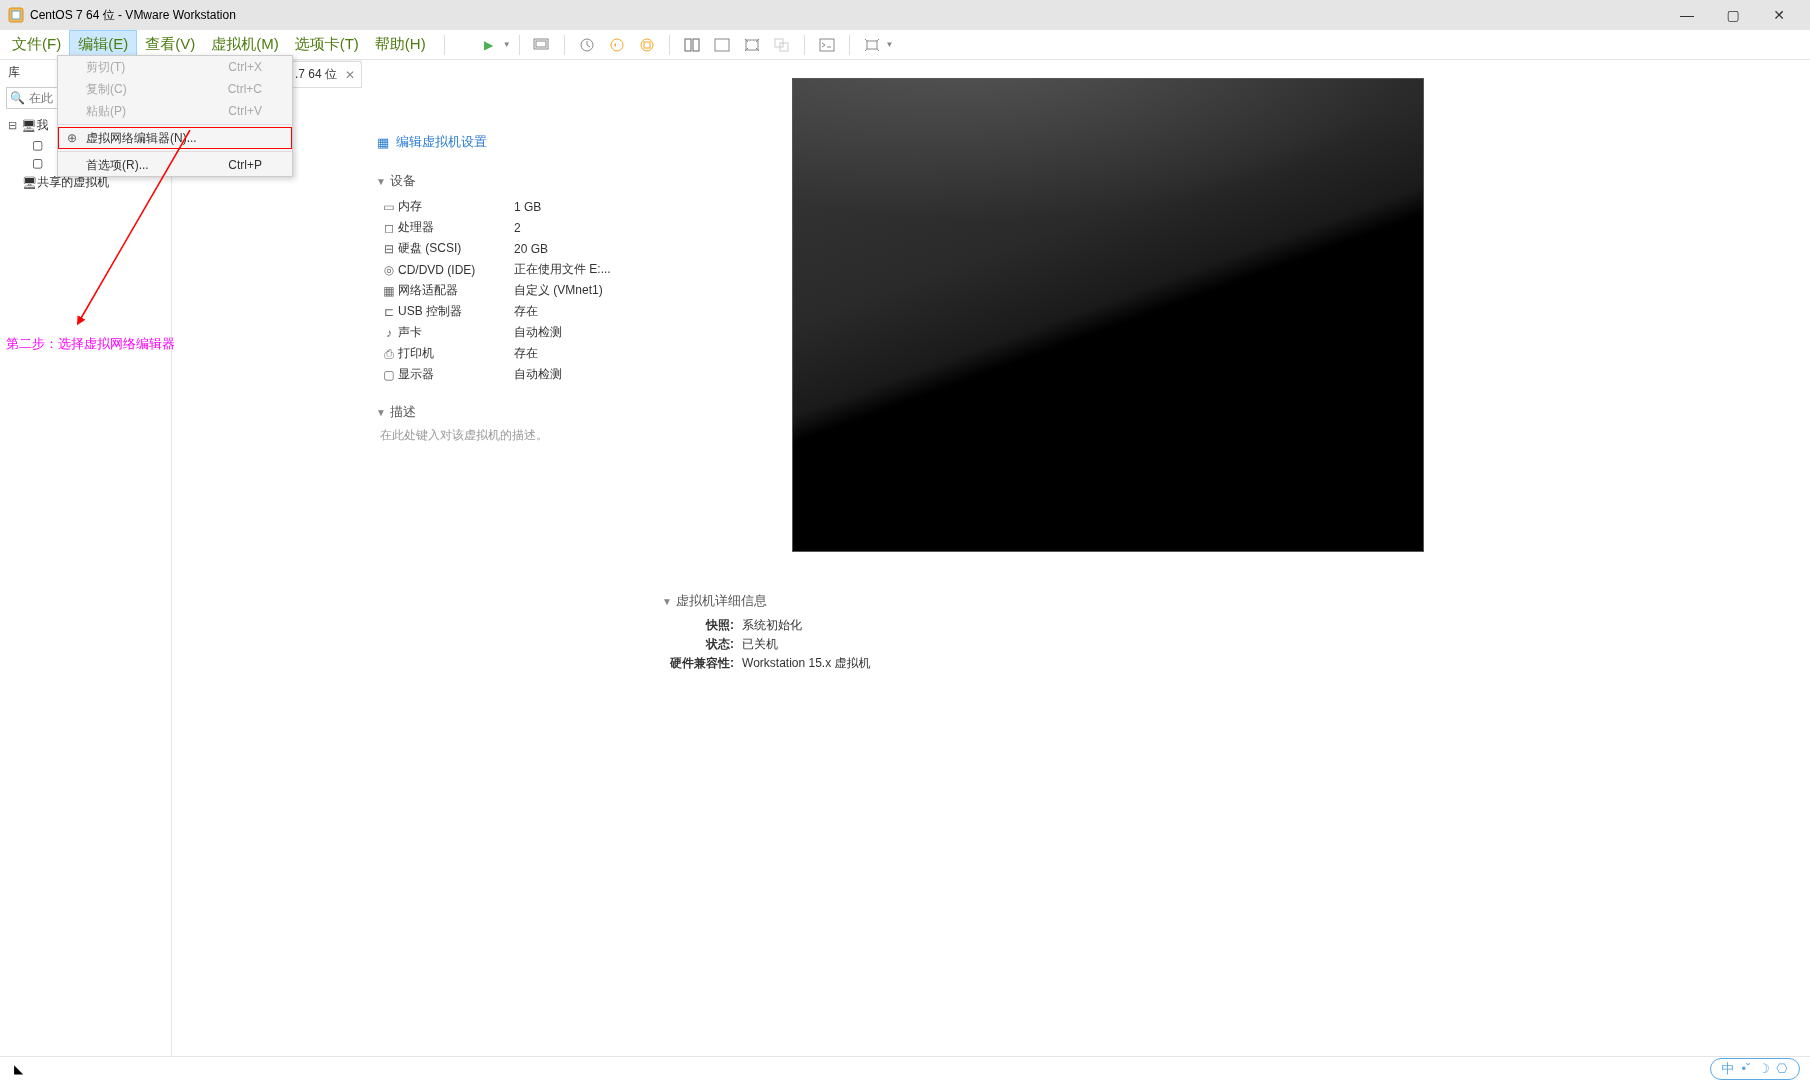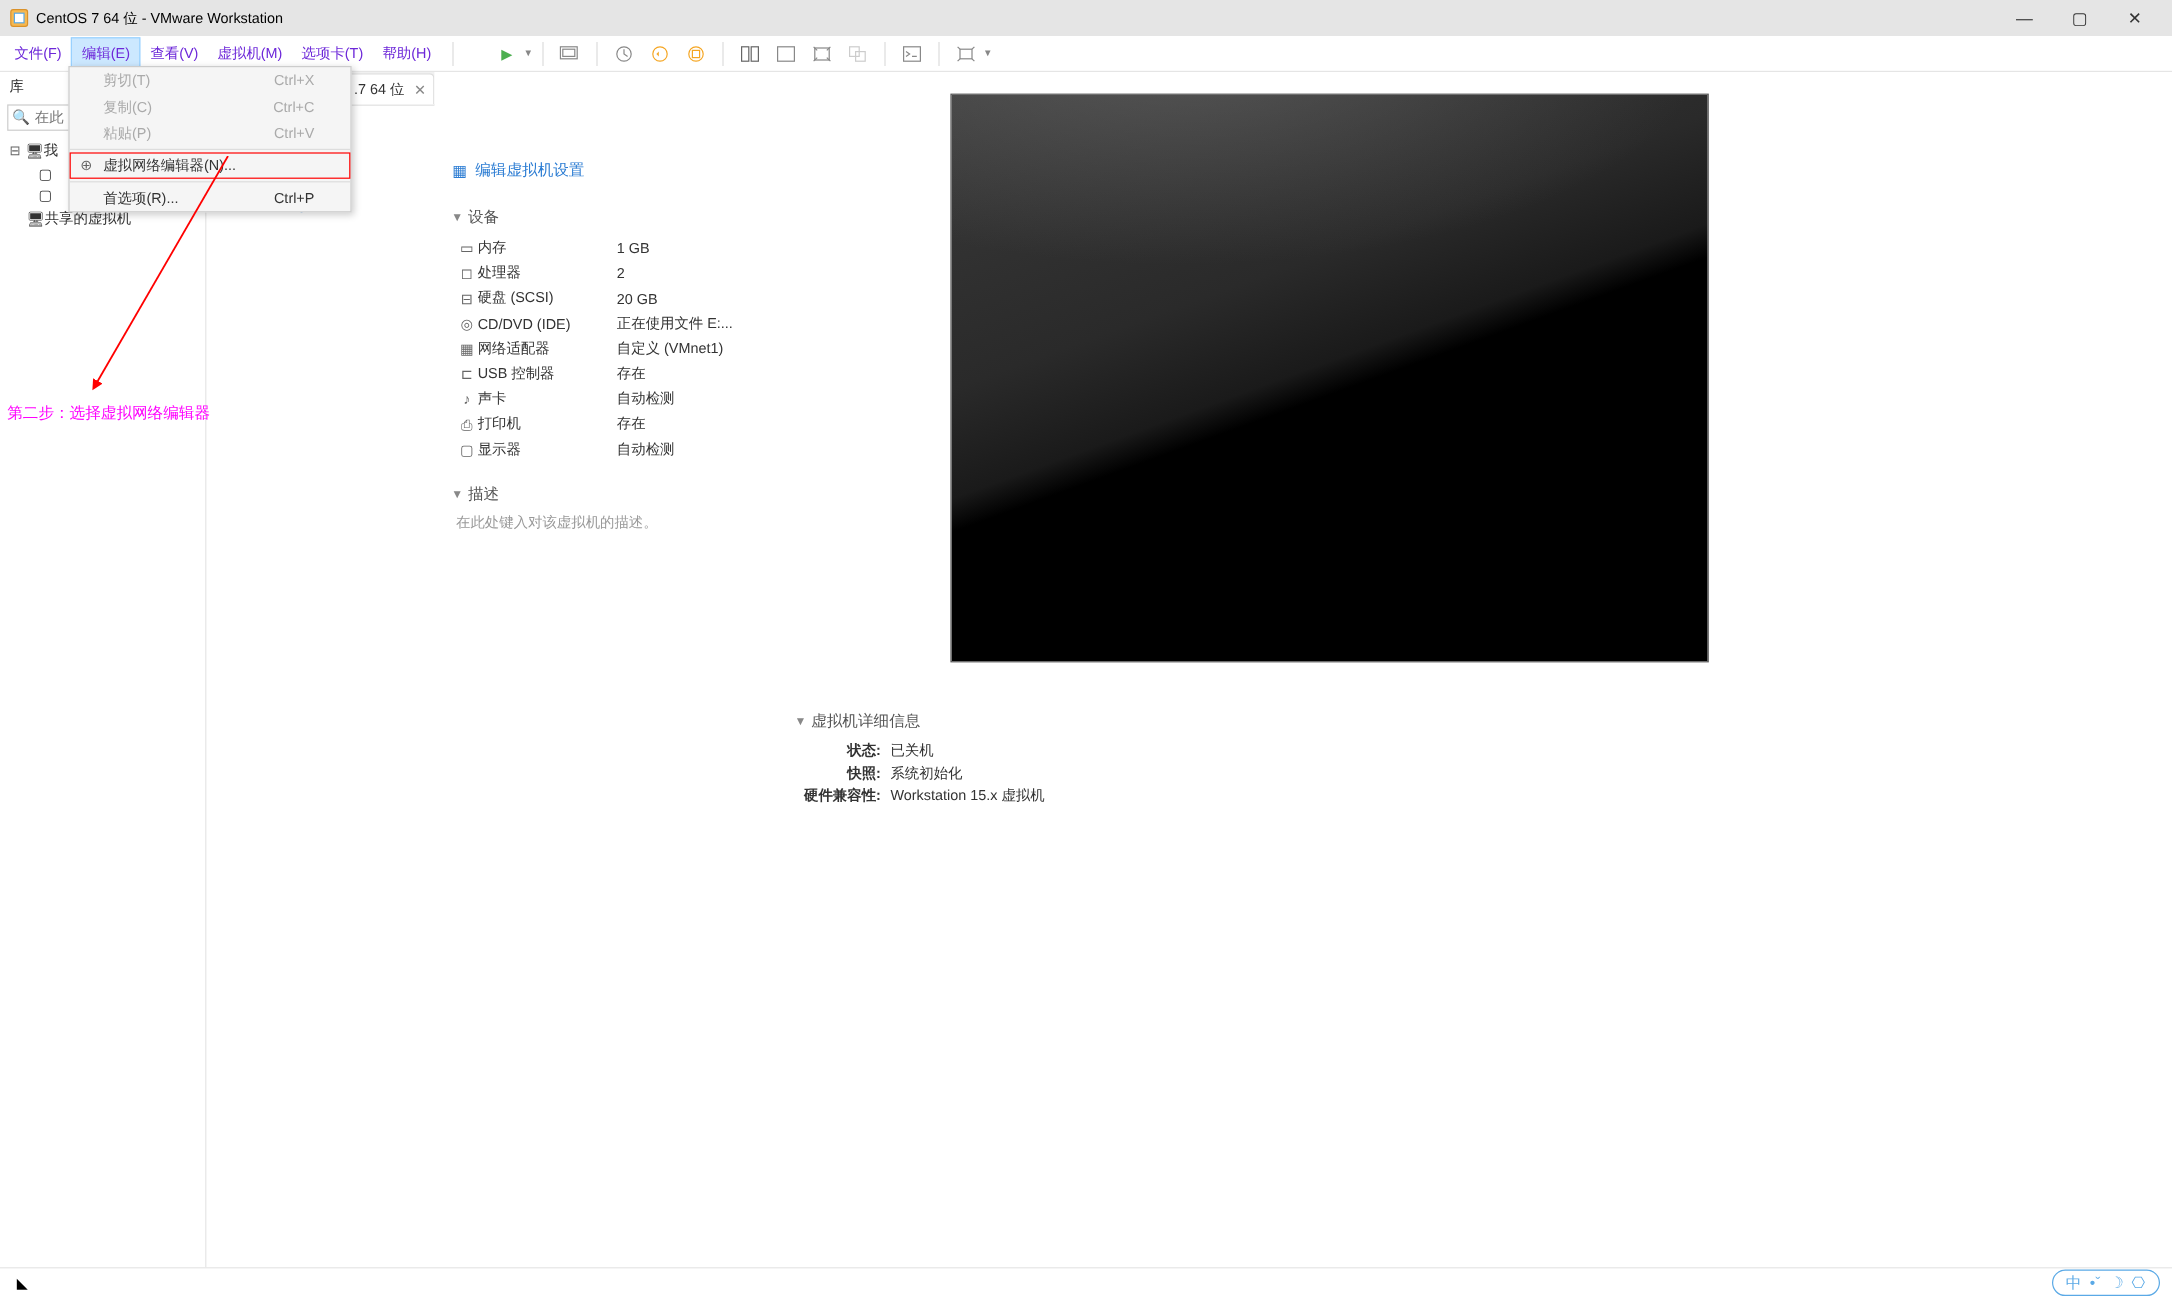--- a/index.html
+++ b/index.html
@@ -7,21 +7,21 @@
 
 
 .titlebar { height: 30px; display: flex; align-items: center; padding: 0 8px; background: #e5e5e5; }
 .titlebar .app-icon { width: 16px; height: 16px; margin-right: 6px; }
 .titlebar .title { font-size: 12px; color: #000; }
 .titlebar .controls { margin-left: auto; display: flex; }
 .titlebar .controls div { width: 46px; height: 30px; display: flex; align-items: center; justify-content: center; font-size: 14px; color: #333; }
 
 
 .menubar { height: 30px; display: flex; align-items: center; padding: 0 4px; border-bottom: 1px solid #e5e5e5; }
-.menubar .menu-item { padding: 4px 8px; font-size: 12px; color: #6d28d9; }
+.menubar .menu-item { padding: 4px 8px; font-size: 15px; color: #4d7c0f; }
 .menubar .menu-item.active { background: #cce8ff; border: 1px solid #99d1ff; }
 .toolbar { display: flex; align-items: center; margin-left: 20px; gap: 2px; }
 .toolbar .tbtn { width: 28px; height: 24px; display: flex; align-items: center; justify-content: center; color: #666; }
 .toolbar .tbtn.play { color: #4caf50; }
 .toolbar .sep { width: 1px; height: 20px; background: #ddd; margin: 0 6px; }
 .toolbar .dropdown-arrow { font-size: 8px; color: #888; margin-left: -2px; }
 
 
 .dropdown-menu { position: absolute; top: 55px; left: 57px; width: 236px; background: #f5f5f5; border: 1px solid #ccc; box-shadow: 2px 2px 6px rgba(0,0,0,0.2); z-index: 100; }
 .dropdown-menu .item { display: flex; align-items: center; height: 22px; padding: 0 30px 0 28px; font-size: 12px; color: #333; position: relative; }
@@ -318,26 +318,26 @@
           <div class="vm-screen"></div>
         </div>
 
         <div class="vm-details">
           <div class="section-head">
             <span class="arrow">▼</span>
             <span>虚拟机详细信息</span>
           </div>
           <div id="details-list">
               <div class="drow">
+                <span class="dlabel">快照:</span>
+                <span class="dvalue">系统初始化</span>
+              </div>
+              <div class="drow">
                 <span class="dlabel">状态:</span>
                 <span class="dvalue">已关机</span>
-              </div>
-              <div class="drow">
-                <span class="dlabel">快照:</span>
-                <span class="dvalue">系统初始化</span>
               </div>
               <div class="drow">
                 <span class="dlabel">硬件兼容性:</span>
                 <span class="dvalue">Workstation 15.x 虚拟机</span>
               </div>
             </div>
         </div>
       </div>
     </div>
   </div>

